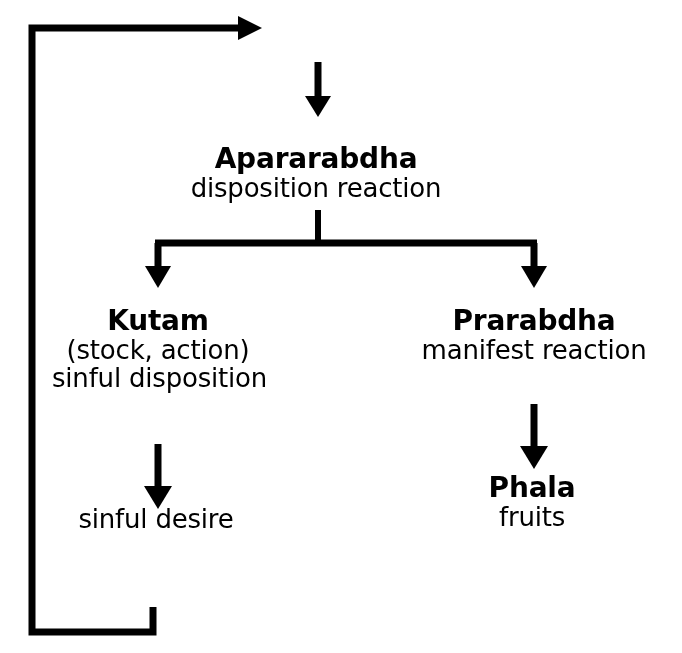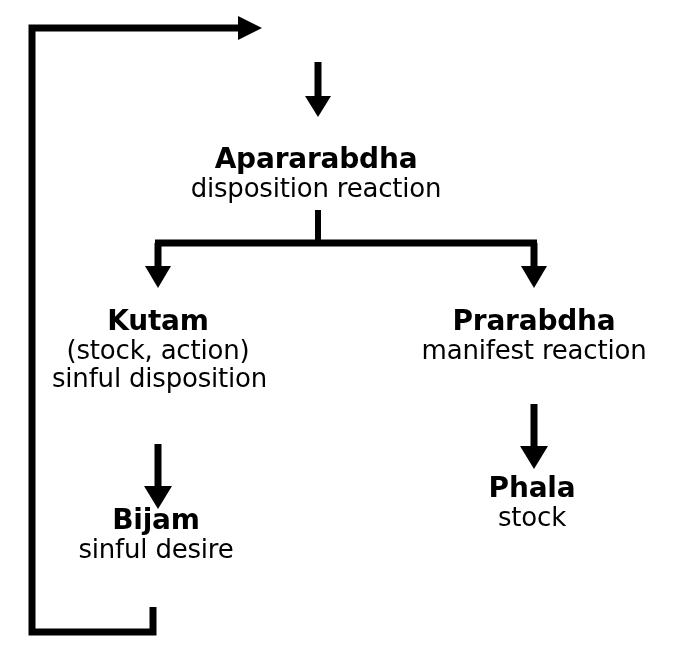--- a/index.html
+++ b/index.html
@@ -114,22 +114,21 @@
     <span class="stack-line gloss">(stock, action)</span>
     <span class="stack-line gloss">sinful disposition</span>
   </div>
 
   <div class="node" id="node-prarabdha">
     <span class="stack-line term">Prarabdha</span>
     <span class="stack-line gloss">manifest reaction</span>
   </div>
 
   <div class="node" id="node-bijam">
-    <span class="stack-line term">Bijam</span>
     <span class="stack-line gloss">sinful desire</span>
   </div>
 
   <div class="node" id="node-phala">
     <span class="stack-line term">Phala</span>
-    <span class="stack-line gloss">stock</span>
+    <span class="stack-line gloss">fruits</span>
   </div>
 
 </div>
 
 </body></html>

